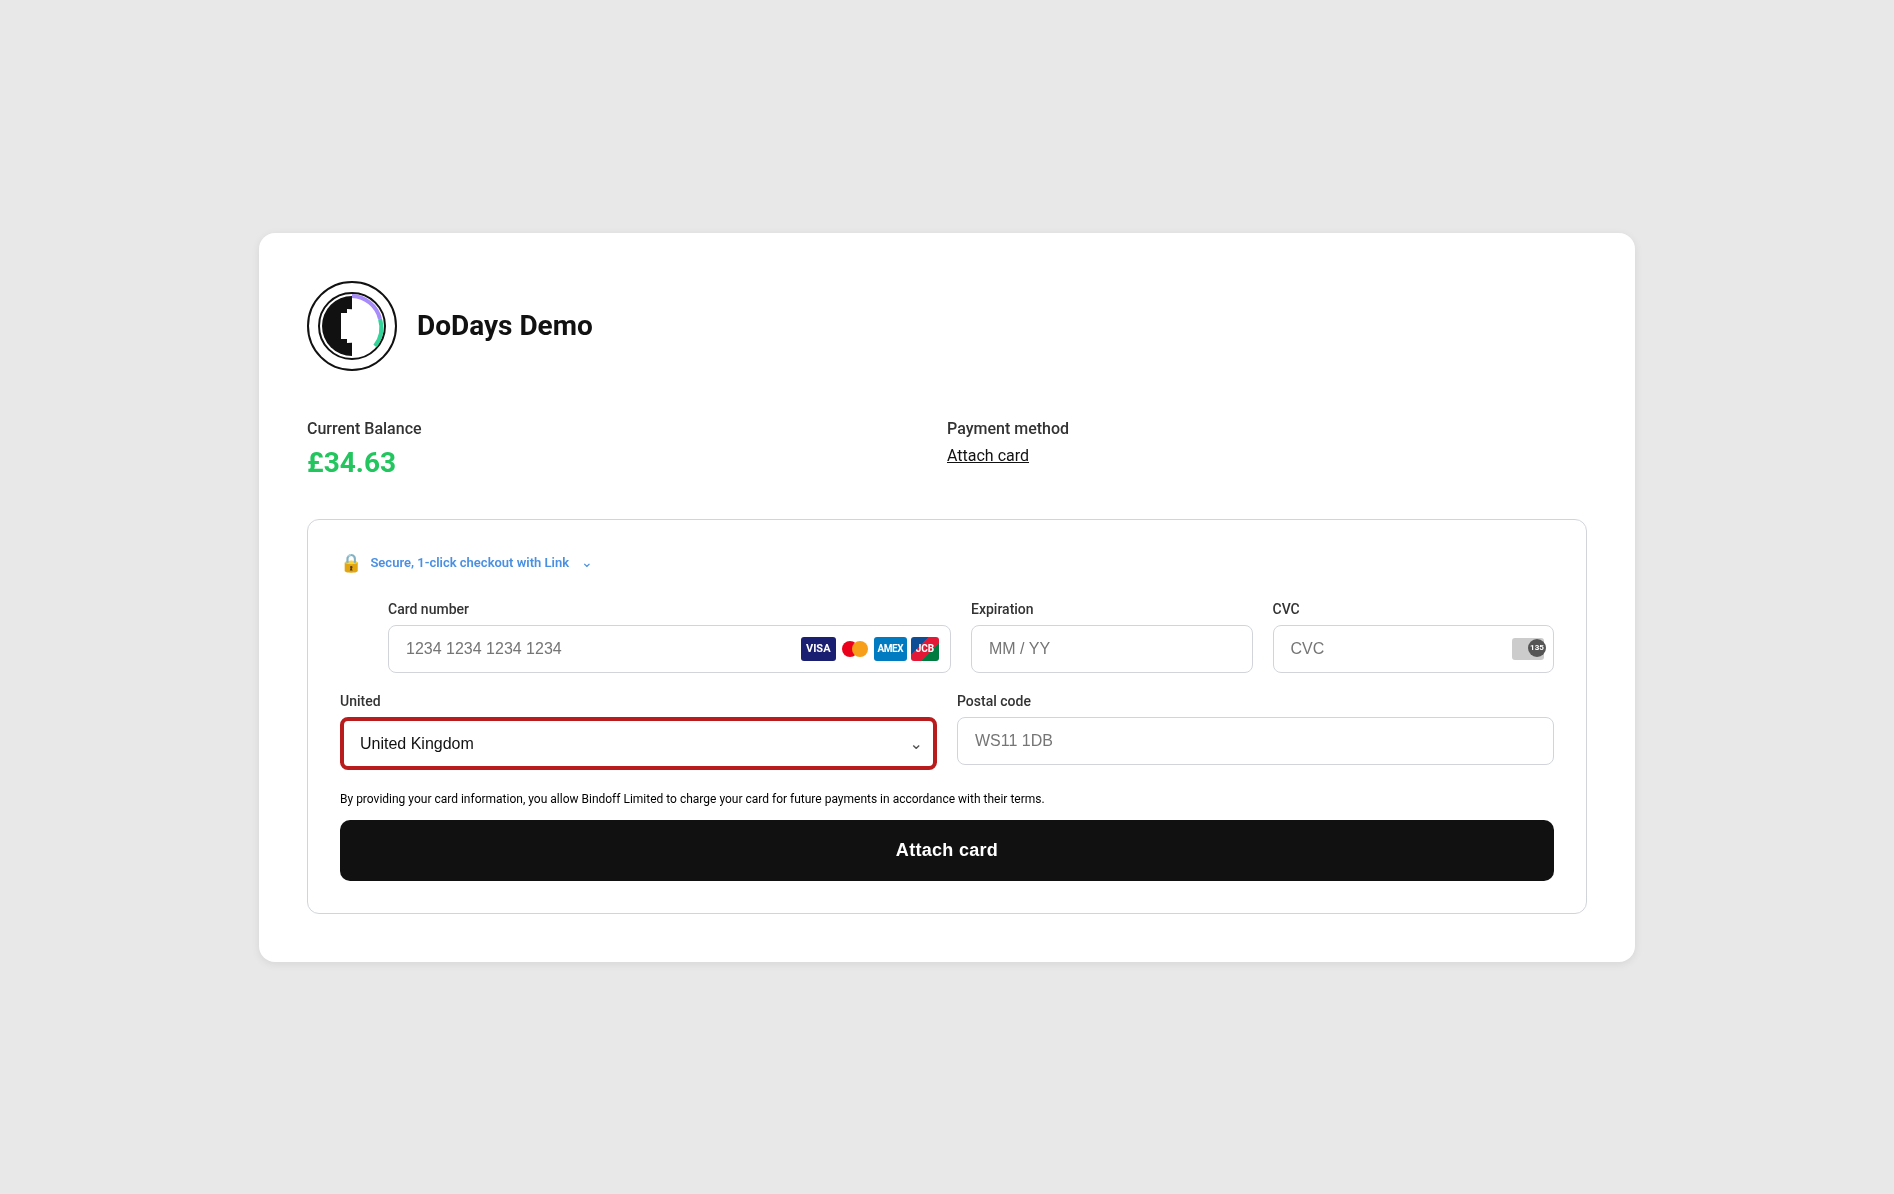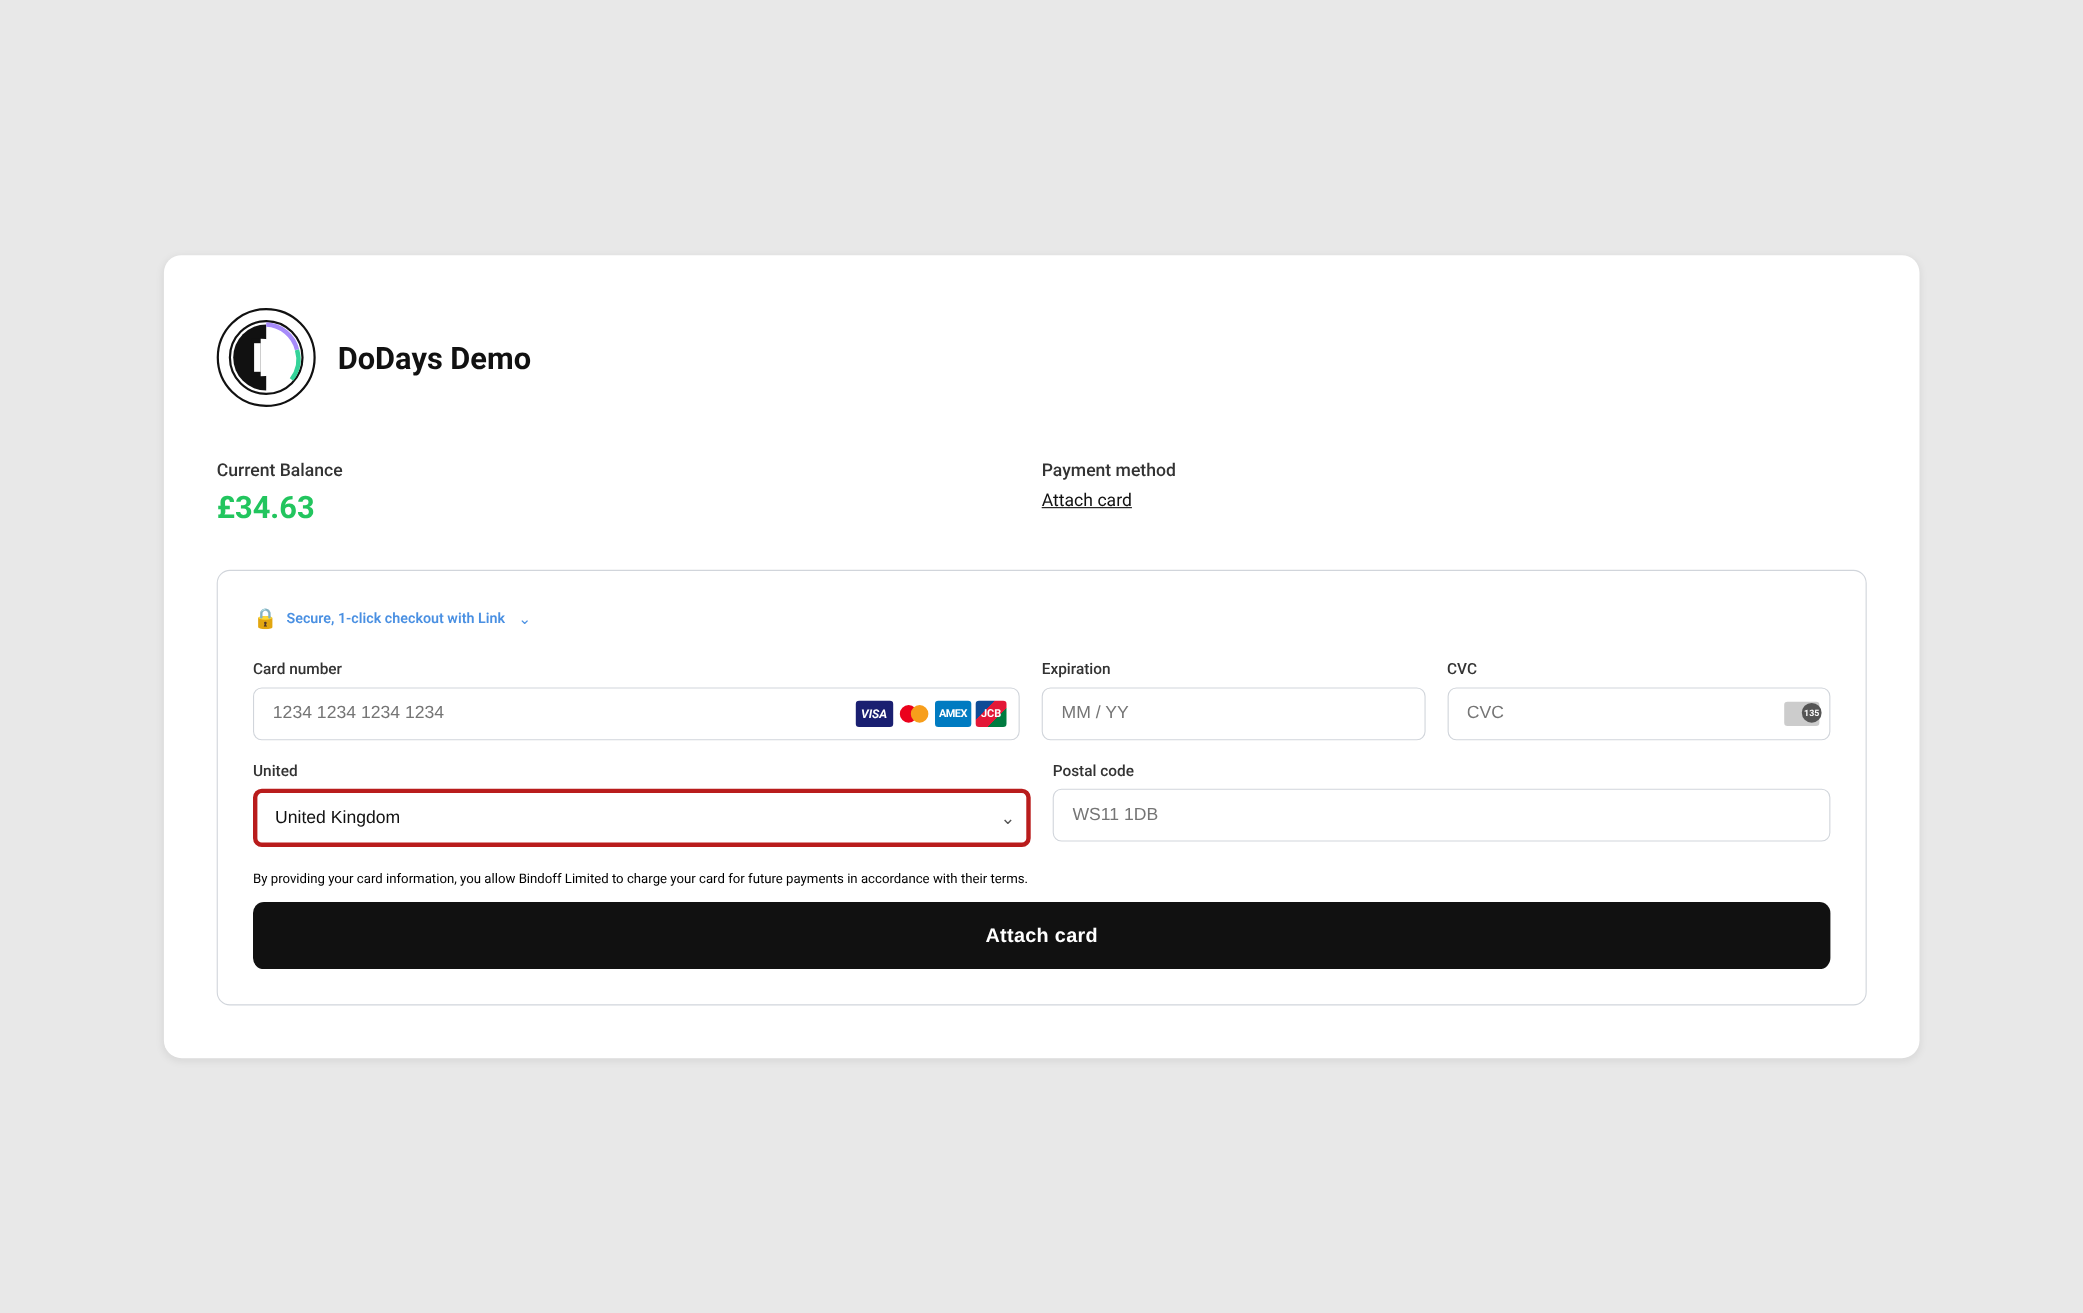--- a/index.html
+++ b/index.html
@@ -9,21 +9,21 @@
       display: flex;
       justify-content: center;
       align-items: center;
       min-height: 100vh;
       padding: 40px;
     }
     .card {
       background: #ffffff;
       border-radius: 16px;
       padding: 48px 48px 48px 48px;
-      width: 1596px;
+      width: 1376px;
       max-width: 100%;
       box-shadow: 0 2px 8px rgba(0,0,0,0.08);
     }
     .header {
       display: flex;
       align-items: center;
       gap: 20px;
       margin-bottom: 48px;
     }
     .logo {
@@ -105,20 +105,21 @@
       gap: 20px;
       margin-bottom: 20px;
     }
     .form-group {
       display: flex;
       flex-direction: column;
       flex: 1;
     }
     .form-group.card-number {
       flex: 2;
+      margin-left: 48px;
     }
     .form-label {
       font-size: 14px;
       color: #333;
       margin-bottom: 8px;
       font-weight: 500;
     }
     .form-input {
       border: 1px solid #d1d5db;
       border-radius: 8px;
@@ -150,21 +151,20 @@
       display: flex;
       align-items: center;
       justify-content: center;
       font-size: 9px;
       font-weight: 700;
       padding: 0 4px;
     }
     .visa-icon {
       background: #1a1f71;
       color: #fff;
-      font-style: italic;
       font-size: 11px;
       padding: 2px 5px;
     }
     .mc-icon {
       background: #fff;
       width: 30px;
       height: 22px;
       border-radius: 3px;
       display: inline-flex;
       align-items: center;

